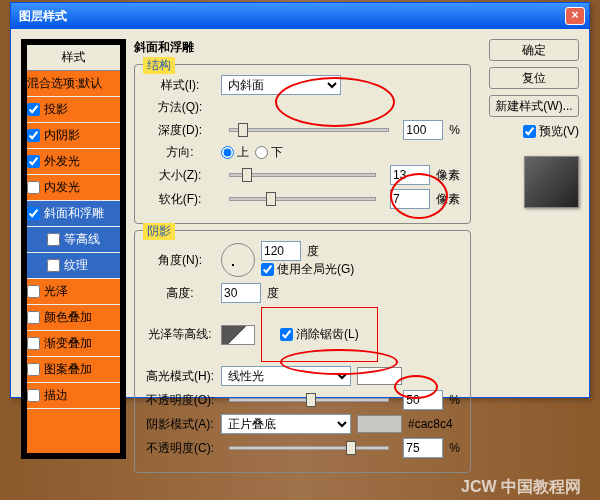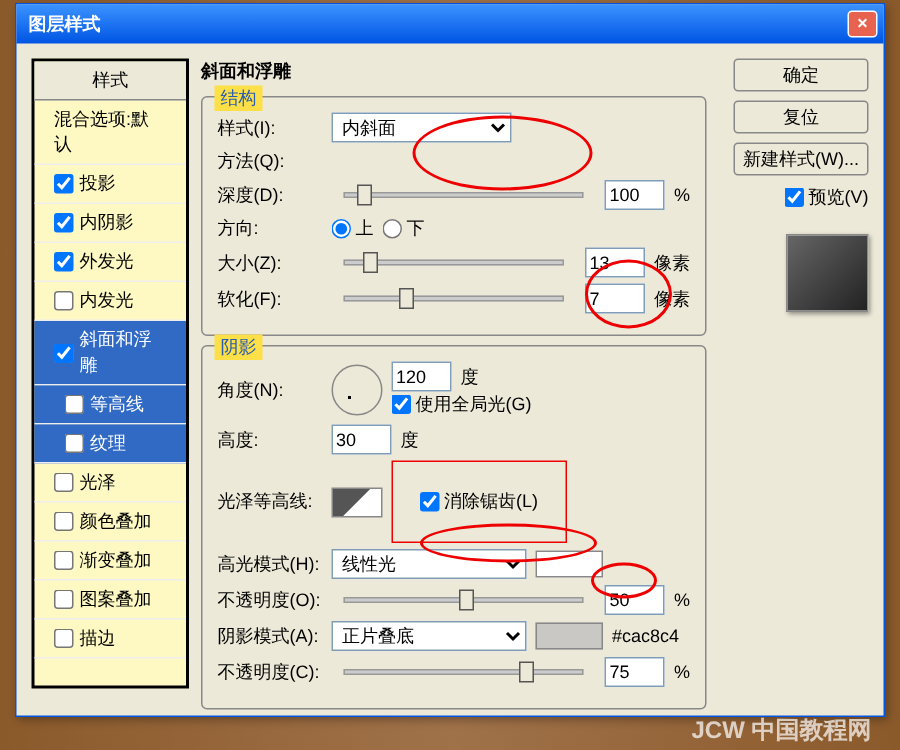--- a/index.html
+++ b/index.html
@@ -1,32 +1,32 @@
 <!DOCTYPE html>
 <html><head>
 <meta charset="utf-8">
 <style>
 *{box-sizing:border-box;margin:0;padding:0;font-family:"Microsoft YaHei","SimSun",sans-serif;font-size:12px}
 body{background:linear-gradient(90deg,#8b5a2b,#a0724a,#8b5a2b);width:600px;height:500px;overflow:hidden;position:relative}
-.dialog{position:absolute;left:10px;top:2px;width:580px;height:476px;background:#ece9d8;border:1px solid #0054e3;box-shadow:2px 2px 6px rgba(0,0,0,0.3)}
+.dialog{position:absolute;left:10px;top:2px;width:580px;height:396px;background:#ece9d8;border:1px solid #0054e3;box-shadow:2px 2px 6px rgba(0,0,0,0.3)}
 .titlebar{height:26px;background:linear-gradient(#3a93ff,#0054e3);display:flex;align-items:center;justify-content:space-between;padding:0 4px}
 .titlebar span{color:#fff;font-weight:bold;padding-left:4px}
 .closebtn{width:20px;height:18px;background:#e76350;border:1px solid #fff;border-radius:3px;color:#fff;text-align:center;line-height:14px;font-weight:bold}
 .body{display:flex;padding:10px;gap:8px;height:calc(100% - 26px)}
-.leftcol{width:105px;border:2px solid #000000;background:#fef9c3;height:420px}
+.leftcol{width:105px;border:6px solid #000000;background:#f97316;height:420px}
 .lh{background:#ece9d8;border-bottom:1px solid #888;padding:4px 6px;text-align:center}
-.li{padding:4px 13px;display:flex;align-items:center;gap:4px;border-bottom:1px solid #eee}
+.li{padding:4px 0;display:flex;align-items:center;gap:4px;border-bottom:1px solid #eee}
 .li.sel{background:#316ac5;color:#fff}
 .li input{margin:0}
 .sub{padding-left:20px}
 .mid{flex:1;display:flex;flex-direction:column;gap:6px}
 .fs{border:1px solid #888;border-radius:4px;padding:6px 10px 10px;position:relative}
 .ft{position:absolute;top:-8px;left:8px;background:#fde047;padding:0 4px;color:#2a5db0}
 .row{display:flex;align-items:center;margin:4px 0;gap:6px}
-.lbl{width:70px;text-align:left}
+.lbl{width:70px;text-align:center}
 select,input[type=text]{border:1px solid #7f9db9;background:#fff;padding:1px 2px;height:20px}
 select{width:120px}
 .num{width:40px;text-align:left}
 .slider{flex:1;height:4px;background:#ccc;position:relative;margin:0 8px;border:1px solid #999}
 .thumb{position:absolute;width:10px;height:14px;background:#ece9d8;border:1px solid #555;top:-6px}
 .ann{position:absolute;border:2px solid #e00;border-radius:50%;pointer-events:none}
 .rightcol{width:100px;display:flex;flex-direction:column;gap:6px;align-items:flex-end}
 .btn{width:90px;height:22px;border:1px solid #888;background:#ece9d8;border-radius:3px}
 .swatch{width:55px;height:52px;background:linear-gradient(135deg,#666,#222);border:1px solid #888;margin-top:10px;box-shadow:1px 1px 3px rgba(0,0,0,0.4)}
 .angle{width:34px;height:34px;border:1px solid #888;border-radius:50%;display:inline-block;position:relative}

